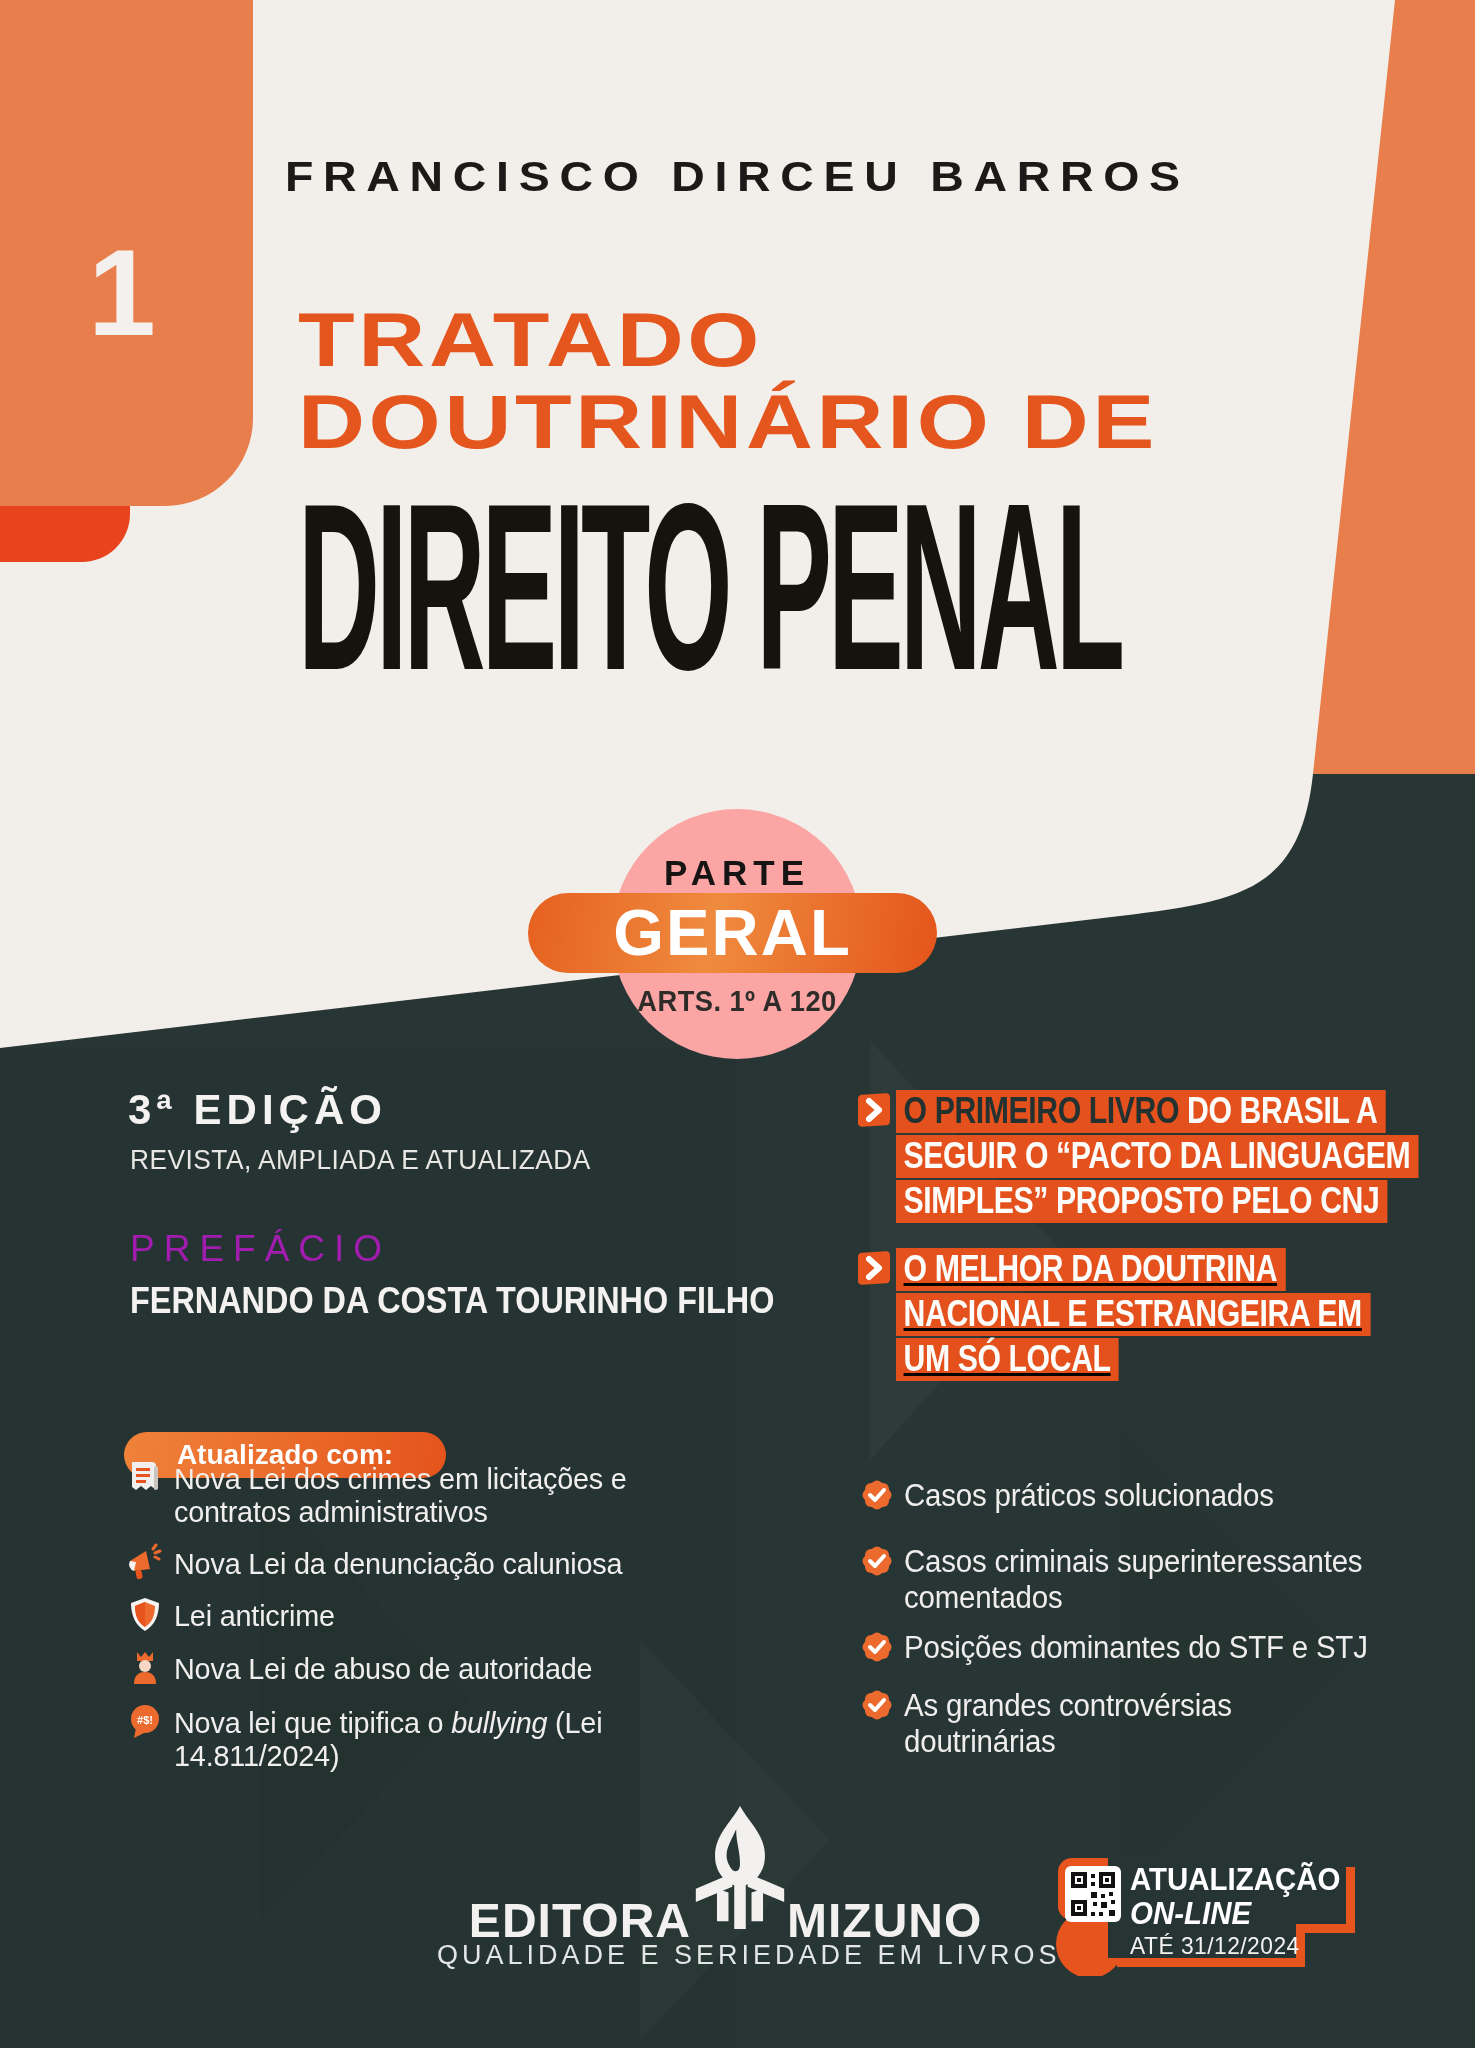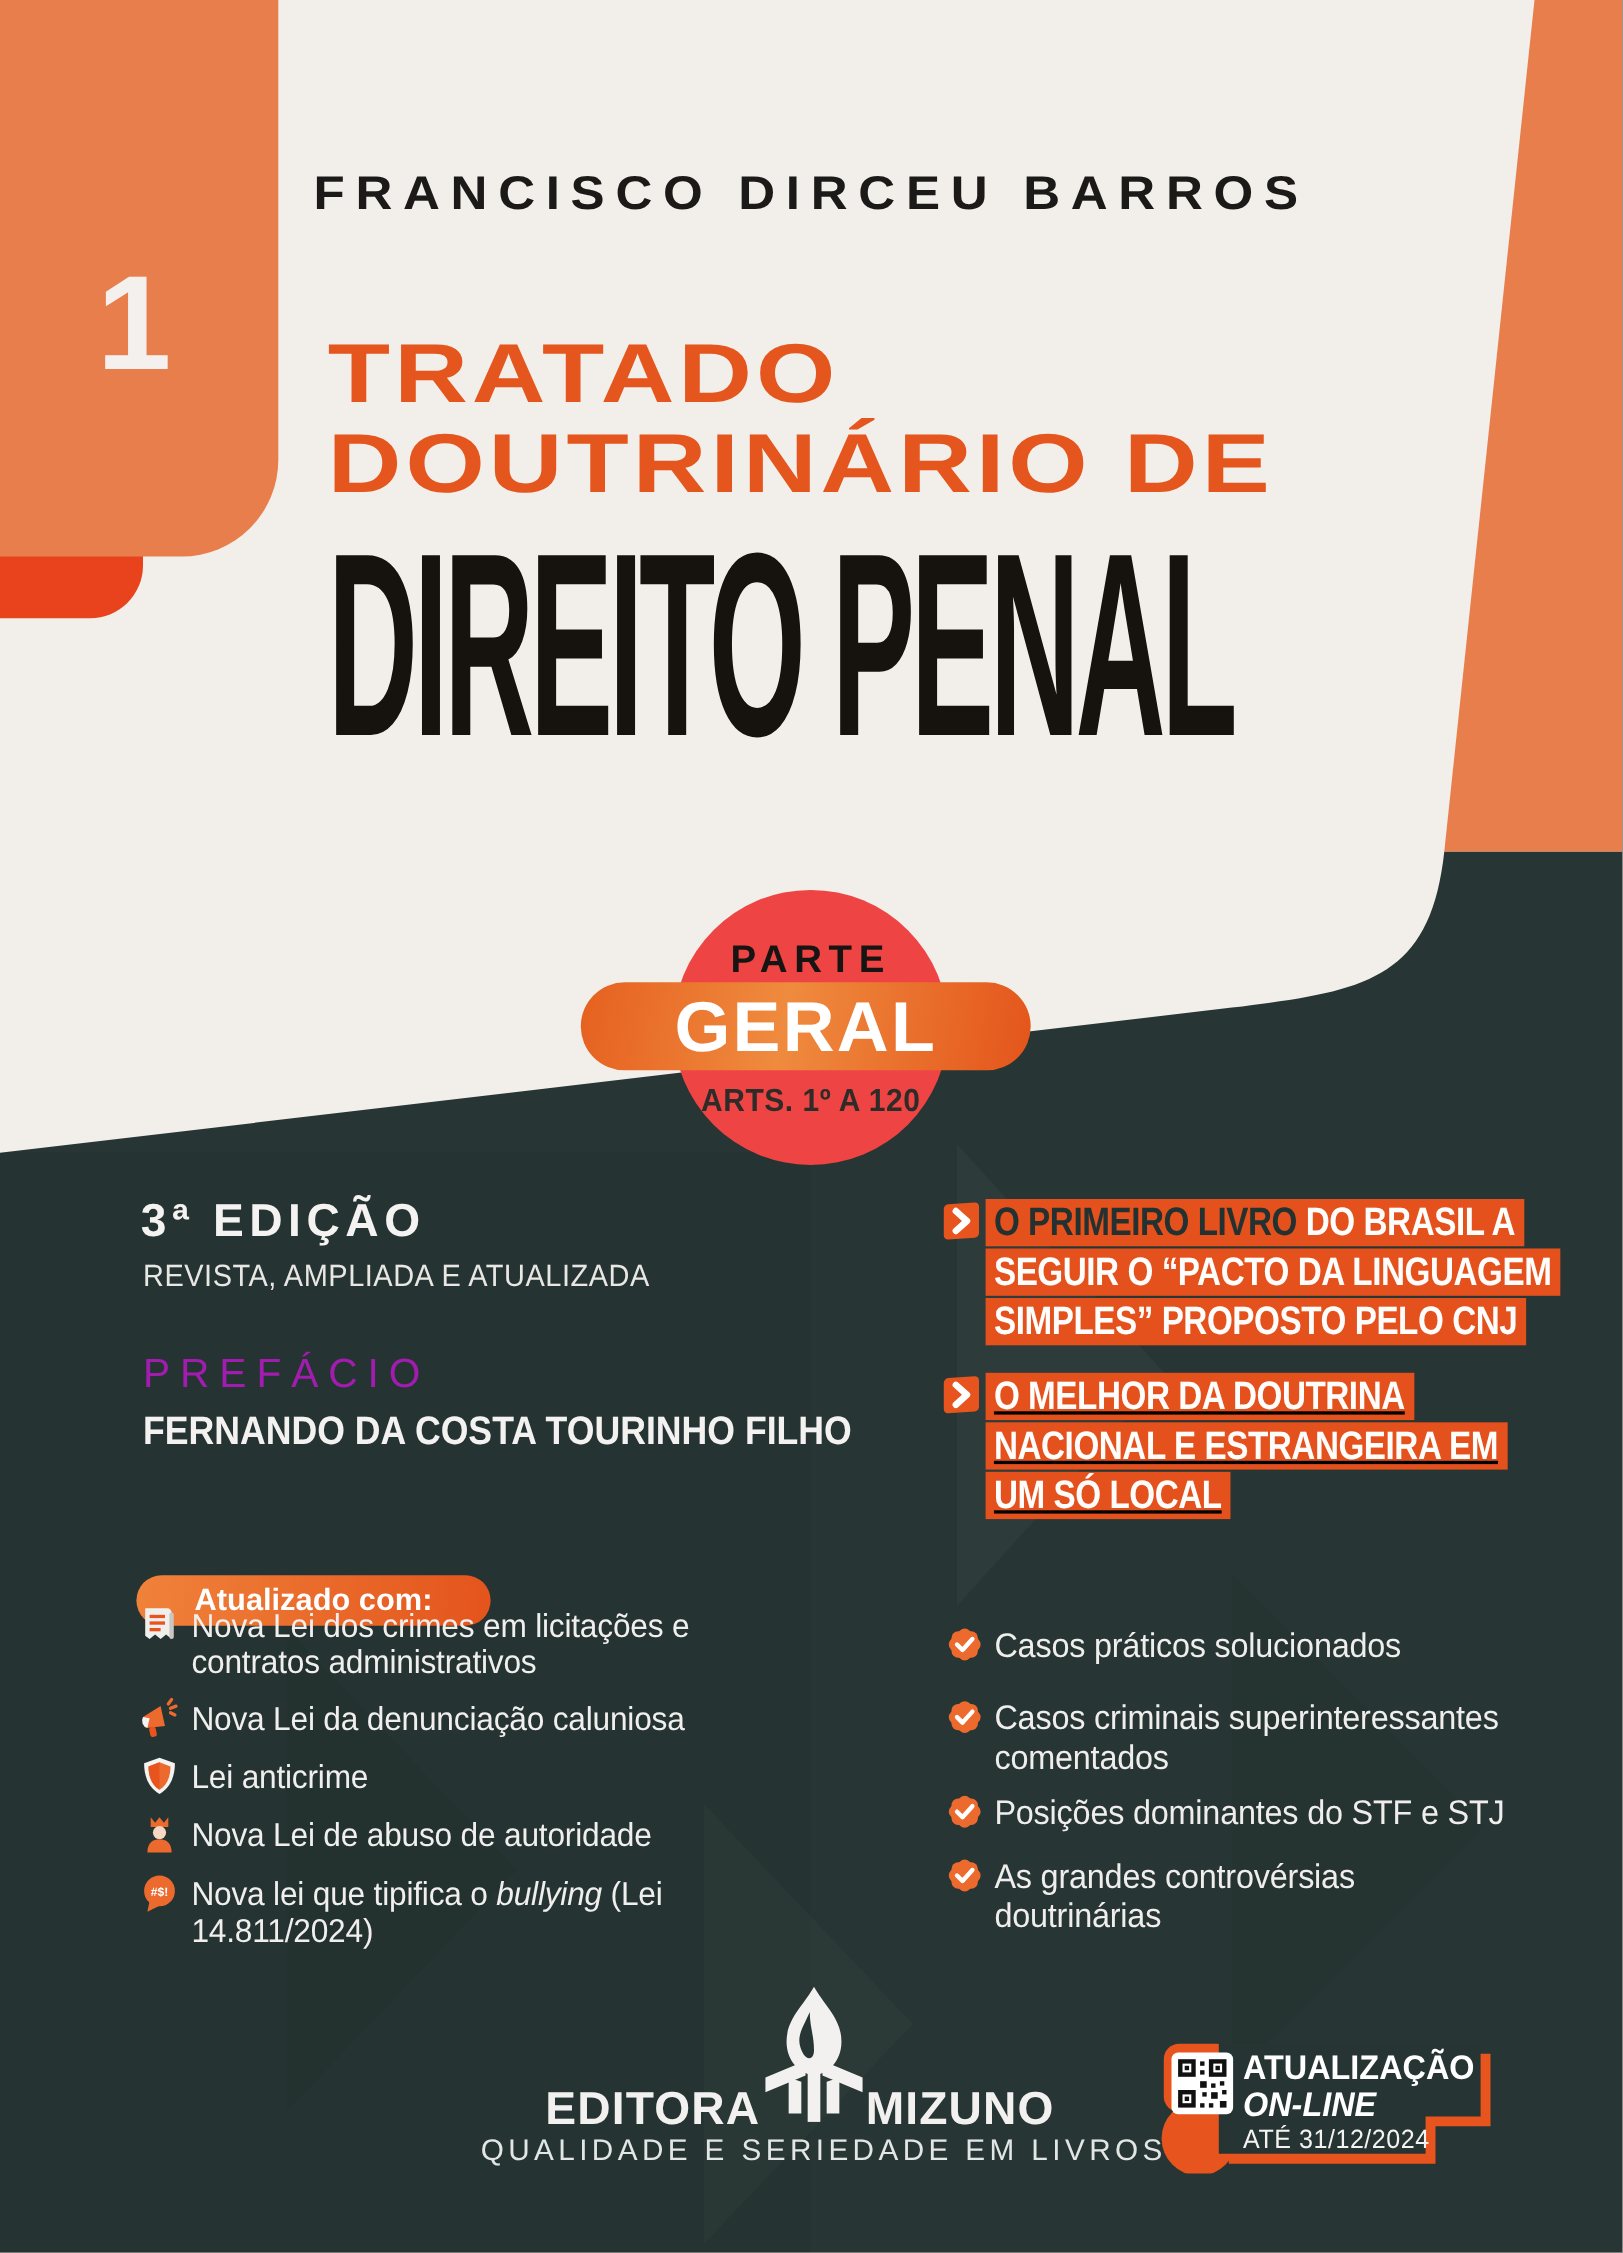--- a/index.html
+++ b/index.html
@@ -16,21 +16,21 @@
   .volume-num{position:absolute;left:62px;top:232px;width:120px;text-align:center;color:#F4F0ED;font-size:122px;font-weight:bold;line-height:1;}
 
   
   .author-line{position:absolute;left:285px;top:152px;color:#1C1A18;font-size:43px;font-weight:bold;letter-spacing:9px;transform:scaleX(1.08);transform-origin:left top;white-space:nowrap;}
   .title-or{position:absolute;left:298px;color:#E4561E;font-size:76px;font-weight:bold;letter-spacing:3px;transform:scaleX(1.22);transform-origin:left top;white-space:nowrap;line-height:1;}
   .title-1{top:302px;}
   .title-2{top:384px;}
   .title-main{position:absolute;left:298px;top:468px;color:#16130F;font-size:172px;font-weight:bold;letter-spacing:-6px;line-height:1;transform:scale(0.66,1.38);transform-origin:left top;white-space:nowrap;}
 
   
-  .part-circle{position:absolute;left:612px;top:809px;width:250px;height:250px;border-radius:50%;background:#ef4444;}
+  .part-circle{position:absolute;left:612px;top:809px;width:250px;height:250px;border-radius:50%;background:#fca5a5;}
   .part-top{position:absolute;left:0;top:44px;width:250px;text-align:center;color:#171513;font-size:35px;font-weight:bold;letter-spacing:6px;}
   .part-pill{position:absolute;left:-84px;top:84px;width:409px;height:80px;border-radius:40px;background:linear-gradient(100deg,#E6601F 0%,#EF8B3E 45%,#E4551B 100%);}
   .part-main{position:absolute;left:0;top:0;width:100%;height:100%;display:flex;align-items:center;justify-content:center;color:#fff;font-size:64px;font-weight:bold;letter-spacing:2px;transform:scaleX(1.02);}
   .part-sub{position:absolute;left:0;top:176px;width:250px;text-align:center;color:#2E2C29;font-size:29px;font-weight:bold;letter-spacing:0.5px;transform:scaleX(0.94);}
 
   
   .edition-title{position:absolute;left:128px;top:1086px;color:#F5F3F1;font-size:42px;font-weight:bold;letter-spacing:5px;}
   .edition-note{position:absolute;left:130px;top:1144px;color:#E9E7E4;font-size:28px;font-weight:400;letter-spacing:0.5px;transform:scaleX(0.94);transform-origin:left top;white-space:nowrap;}
   .preface-label{position:absolute;left:130px;top:1228px;color:#a21caf;font-size:37px;font-weight:500;letter-spacing:9px;}
   .preface-author{position:absolute;left:130px;top:1280px;color:#F3F2F0;font-size:36px;font-weight:bold;letter-spacing:0px;transform:scaleX(0.9);transform-origin:left top;white-space:nowrap;}
@@ -45,21 +45,21 @@
   .hl-arrow .sq{position:absolute;left:0;top:0;width:32px;height:32px;background:#E8541D;border-radius:4px;transform:skewY(-4deg);}
   .hl-arrow svg{position:absolute;left:2px;top:2px;}
   .hl-block{position:absolute;left:896px;}
   .hl-line{display:block;margin-bottom:2px;width:fit-content;background:#E4511D;color:#FDFDFC;font-size:36px;font-weight:bold;line-height:36px;padding:3px 10px 4px 9px;letter-spacing:-0.5px;transform:scaleX(0.84);transform-origin:left top;white-space:nowrap;}
   .hl-line .dark{color:#233230;}
   .feature-row{position:absolute;left:858px;width:600px;}
   .feature-badge{position:absolute;left:0;top:-2px;width:38px;height:38px;}
   .feature-text{margin-left:46px;color:#EFEEEC;font-size:31px;line-height:36px;letter-spacing:-0.2px;transform:scaleX(0.95);transform-origin:left top;width:580px;}
 
   
-  .pub-word{position:absolute;top:1893px;color:#F2F1EF;font-size:42px;font-weight:bold;letter-spacing:1px;white-space:nowrap;}
+  .pub-word{position:absolute;top:1893px;color:#F2F1EF;font-size:48px;font-weight:bold;letter-spacing:1px;white-space:nowrap;}
   .pub-left{right:784px;}
   .pub-right{left:787px;}
   .pub-tagline{position:absolute;left:437px;top:1940px;width:600px;text-align:center;color:#E2E6E5;font-size:27px;font-weight:400;letter-spacing:4px;white-space:nowrap;}
   .pub-logo{position:absolute;left:692px;top:1804px;width:96px;height:130px;}
 
   
   .upd-badge{position:absolute;left:1050px;top:1846px;width:340px;height:130px;}
   .upd-badge svg.frame{position:absolute;left:0;top:0;}
   .upd-l1{position:absolute;left:80px;top:16px;color:#FFFFFF;font-size:31px;font-weight:800;letter-spacing:0px;white-space:nowrap;transform:scaleX(0.95);transform-origin:left top;}
   .upd-l2{position:absolute;left:80px;top:50px;color:#FFFFFF;font-size:31px;font-weight:800;font-style:italic;white-space:nowrap;transform:scaleX(0.95);transform-origin:left top;}

